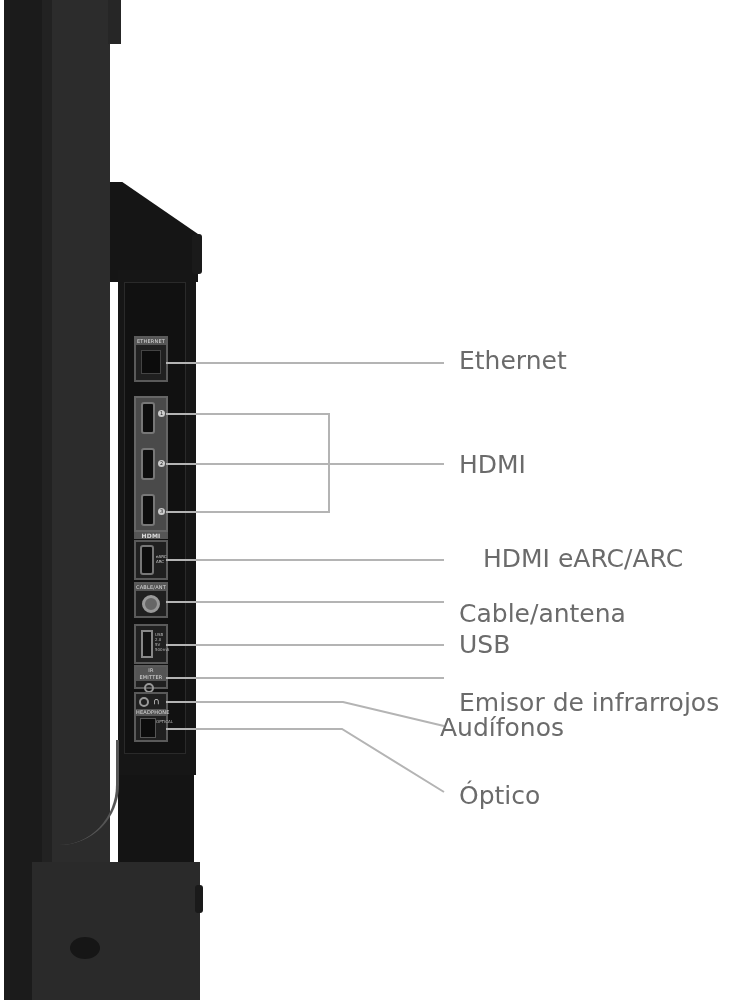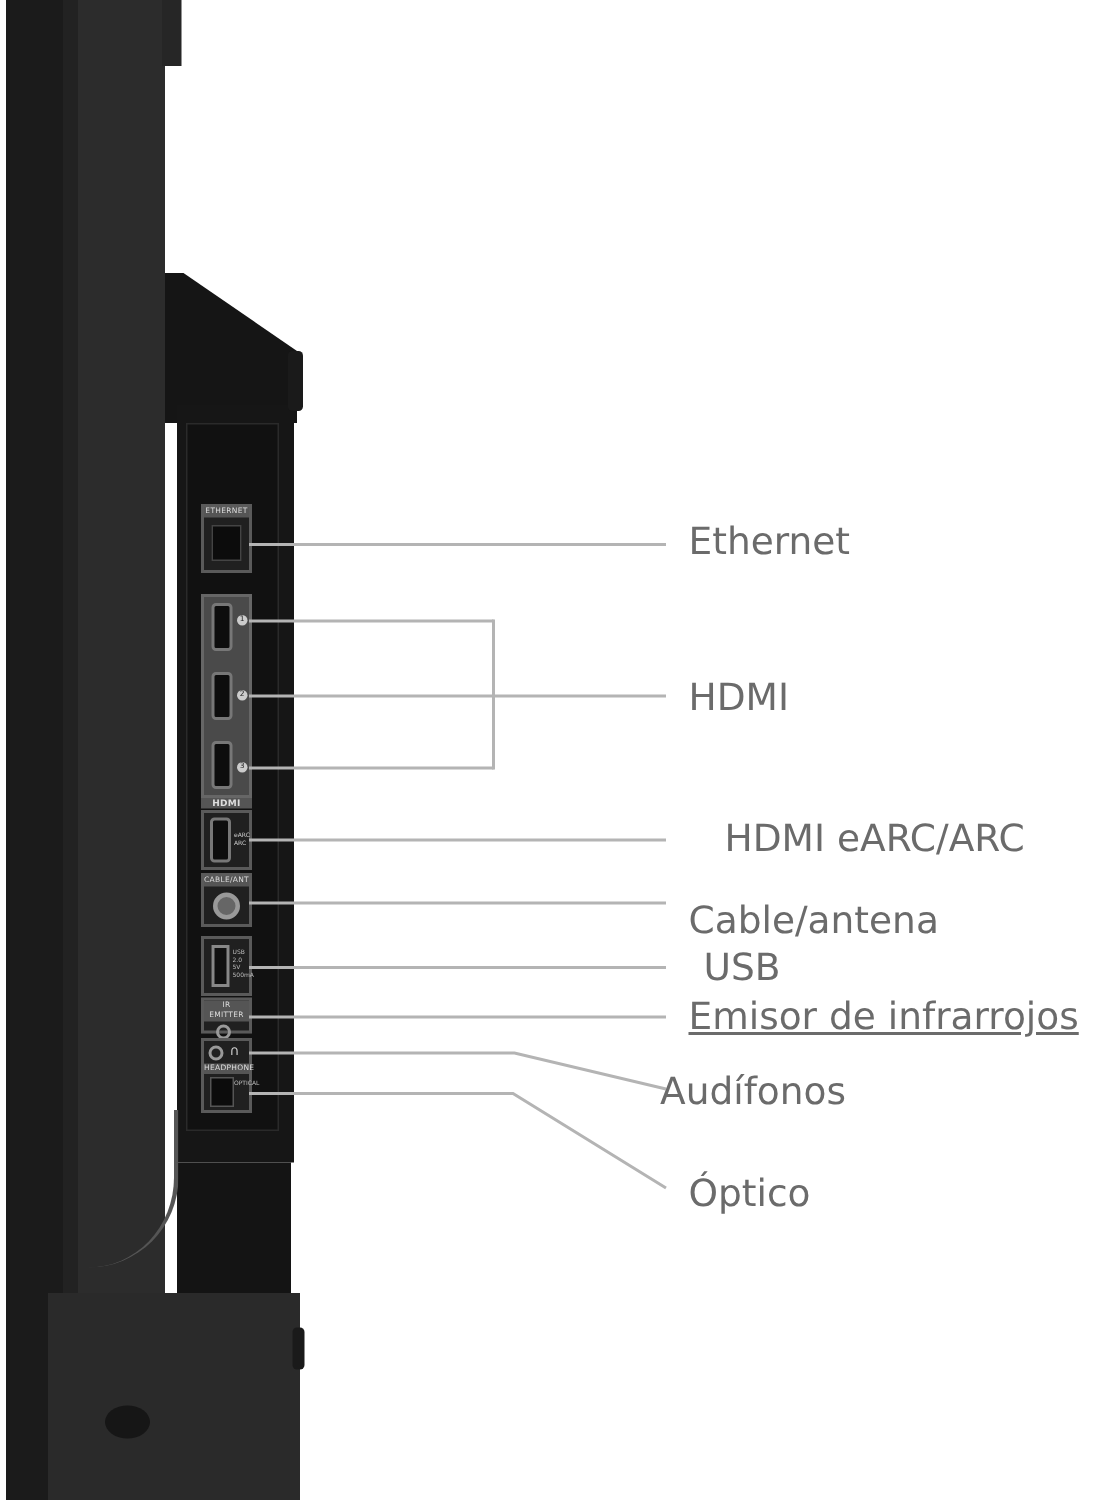--- a/index.html
+++ b/index.html
@@ -105,16 +105,16 @@
 
 <svg class="abs" style="left:0;top:0;" width="744" height="1000">
   <polyline points="166,702 343,702 444,726" fill="none" stroke="#b4b4b4" stroke-width="2"></polyline>
   <polyline points="166,729 342,729 444,792" fill="none" stroke="#b4b4b4" stroke-width="2"></polyline>
 </svg>
 
 <div class="abs label" style="left:459px;top:348px;">Ethernet</div>
 <div class="abs label" style="left:459px;top:452px;">HDMI</div>
 <div class="abs label" style="left:483px;top:546px;">HDMI eARC/ARC</div>
 <div class="abs label" style="left:459px;top:574px;margin-top:27px;">Cable/antena</div>
-<div class="abs label" style="left:469px;top:632px;">USB</div>
-<div class="abs label" style="left:459px;top:665px;text-decoration:underline;">Emisor de infrarrojos</div>
+<div class="abs label" style="left:459px;top:632px;">USB</div>
+<div class="abs label" style="left:459px;top:690px;">Emisor de infrarrojos</div>
 <div class="abs label" style="left:440px;top:715px;">Audífonos</div>
 <div class="abs label" style="left:459px;top:783px;">Óptico</div>
 
 </body></html>

